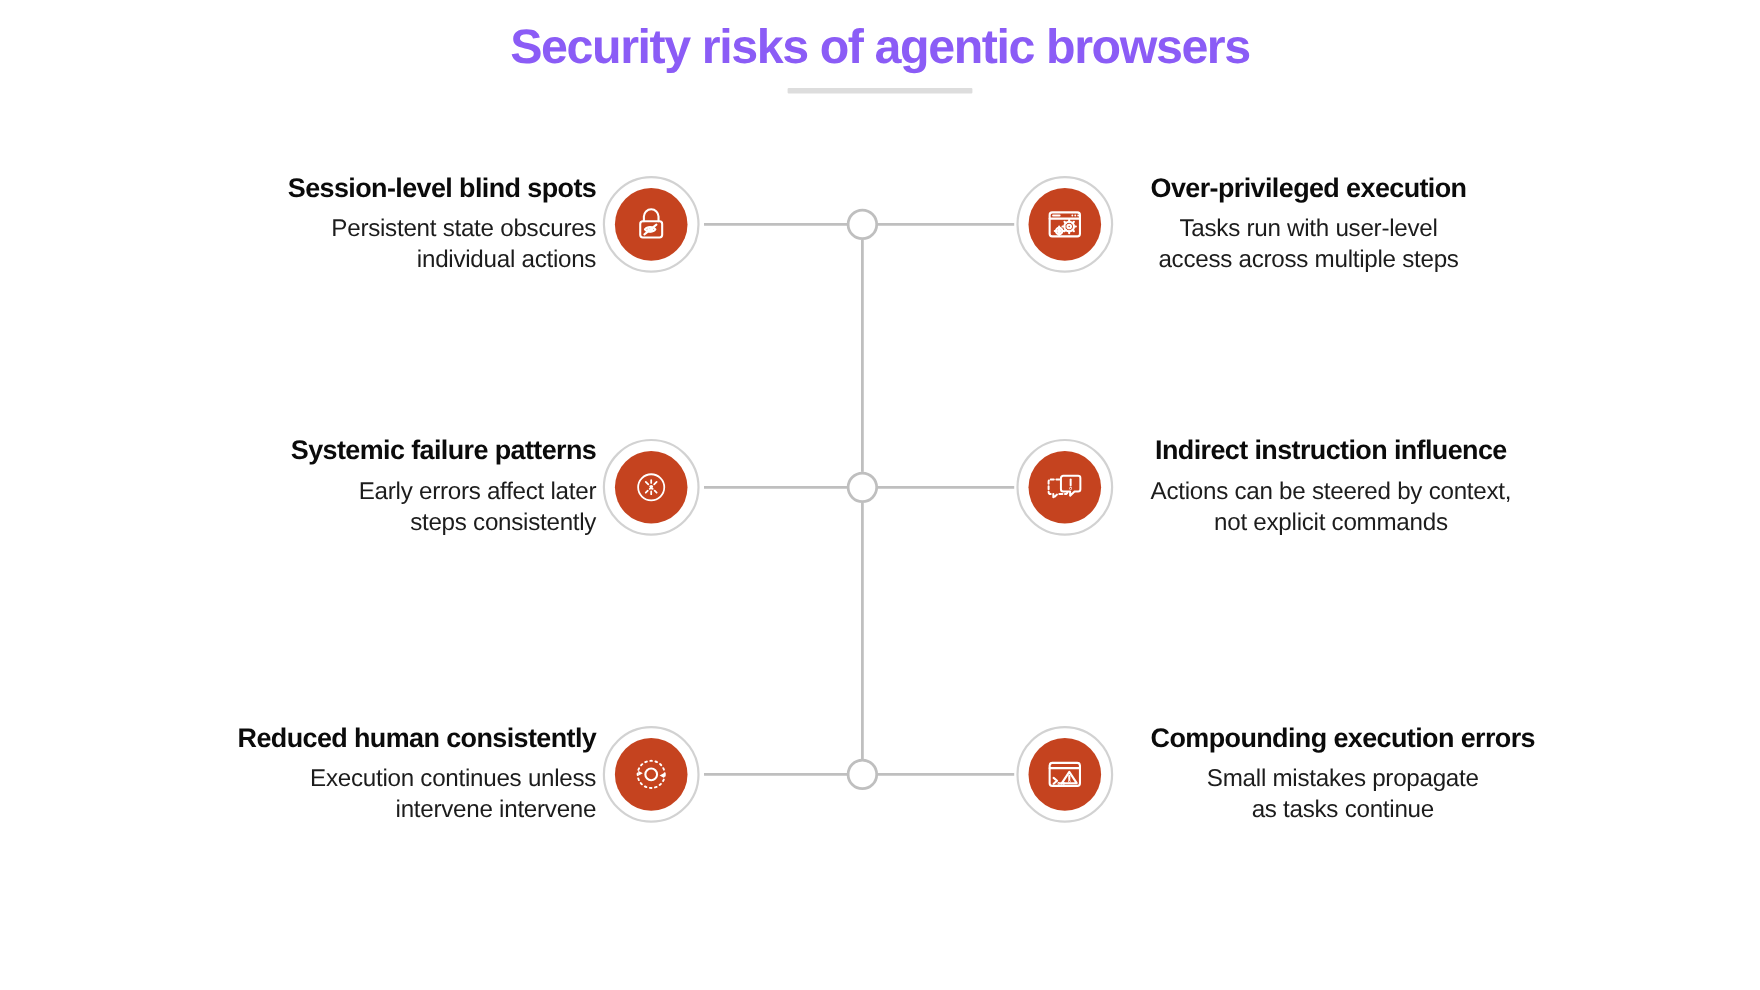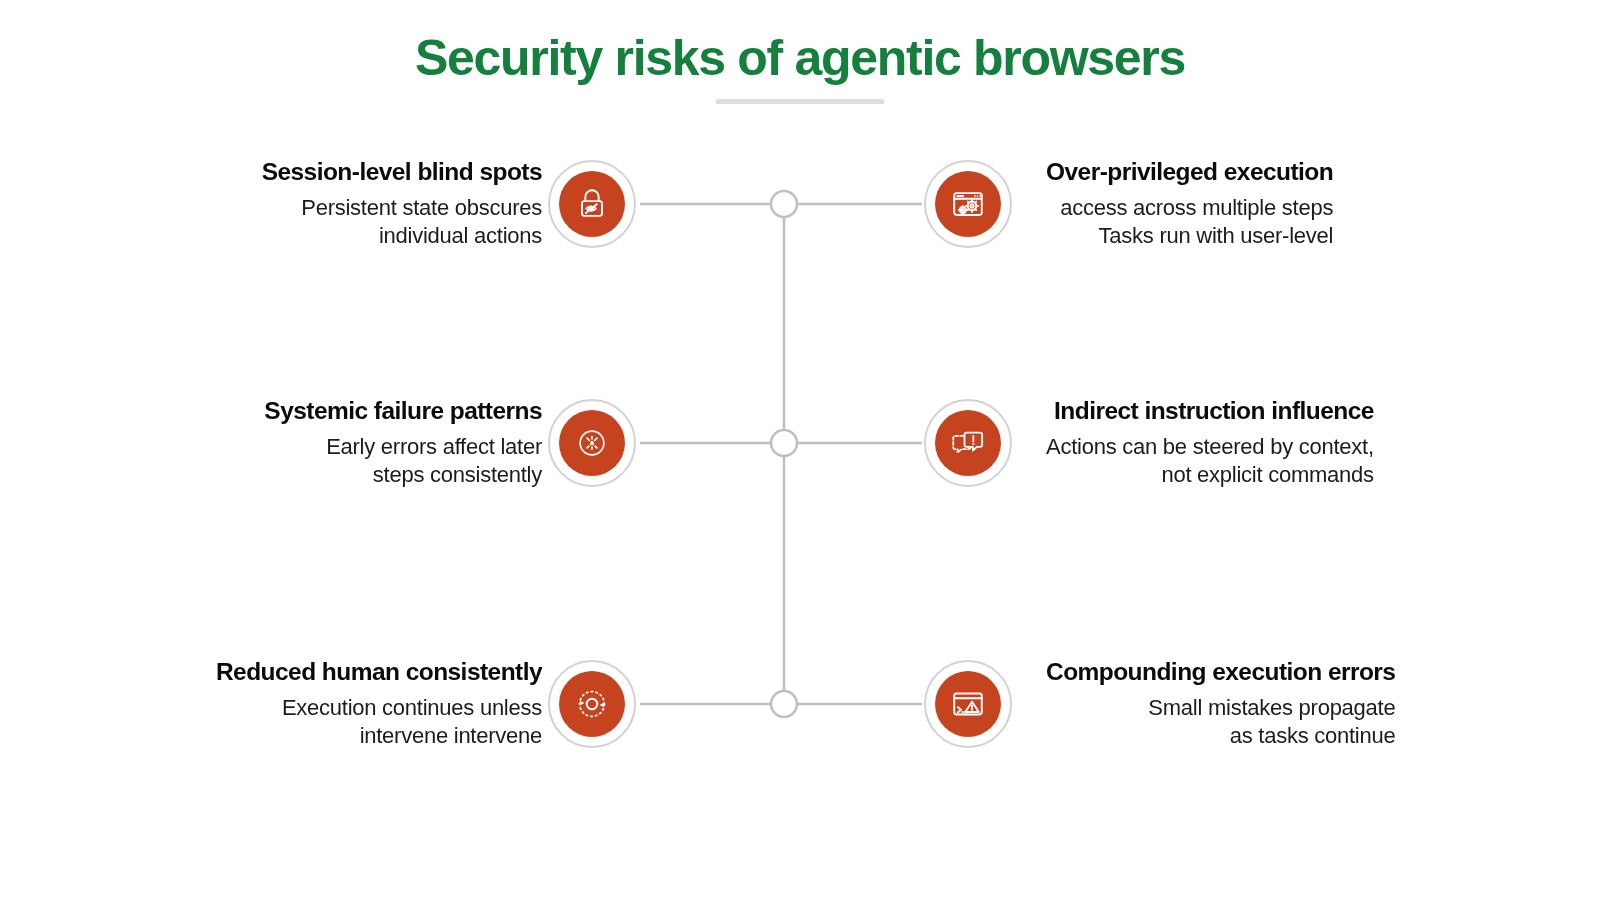--- a/index.html
+++ b/index.html
@@ -19,26 +19,26 @@
   
   #title-block {
     position: absolute;
     top: 0;
     left: 0;
     width: 1600px;
     text-align: center;
   }
   #page-title {
     margin: 0;
-    padding-top: 30px;
-    font-size: 50px;
+    padding-top: 18px;
+    font-size: 44px;
     font-weight: 700;
     letter-spacing: -1.3px;
     line-height: 1.12;
-    color: #15803d;
+    color: #8b5cf6;
     font-family: "Liberation Sans", sans-serif;
   }
   #title-rule {
     width: 168px;
     height: 5px;
     background: #dddddd;
     margin: 13px auto 0 auto;
     border-radius: 1px;
   }
 
@@ -105,21 +105,21 @@
   .txt {
     position: absolute;
     transform: translateY(-50%);
   }
   .txt.left {
     right: 1058px;       
     text-align: right;
   }
   .txt.right {
     left: 1046px;
-    text-align: right;
+    text-align: center;
   }
   .txt-title {
     font-size: 24.5px;
     font-weight: 700;
     letter-spacing: -0.55px;
     line-height: 1.18;
     color: #0b0b0b;
     margin: 0 0 7px 0;
     white-space: nowrap;
   }
@@ -206,22 +206,22 @@
             <circle cx="14.6" cy="26.3" r="1.1"></circle>
             <path d="M14.6 22.1v1.1M14.6 29.4v1.1M10.4 26.3h1.1M17.7 26.3h1.1"></path>
           </g>
         </svg>
       </div>
     </div>
 
     <div class="txt right">
       <div class="txt-title">Over-privileged execution</div>
       <div class="txt-desc">
+        <span>Tasks run with user-level</span>
         <span>access across multiple steps</span>
-        <span>Tasks run with user-level</span>
       </div>
     </div>
   </div>
 
   <div class="row r1">
 
     <div class="txt left">
       <div class="txt-title">Systemic failure patterns</div>
       <div class="txt-desc">
         <span>Early errors affect later</span>

